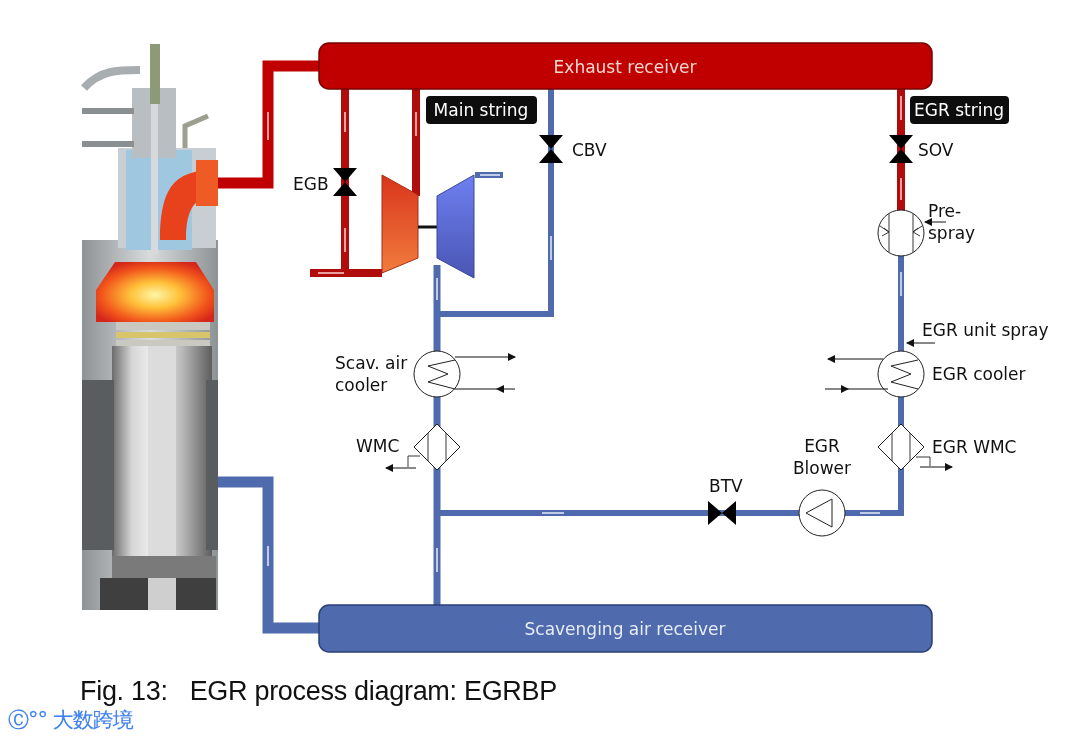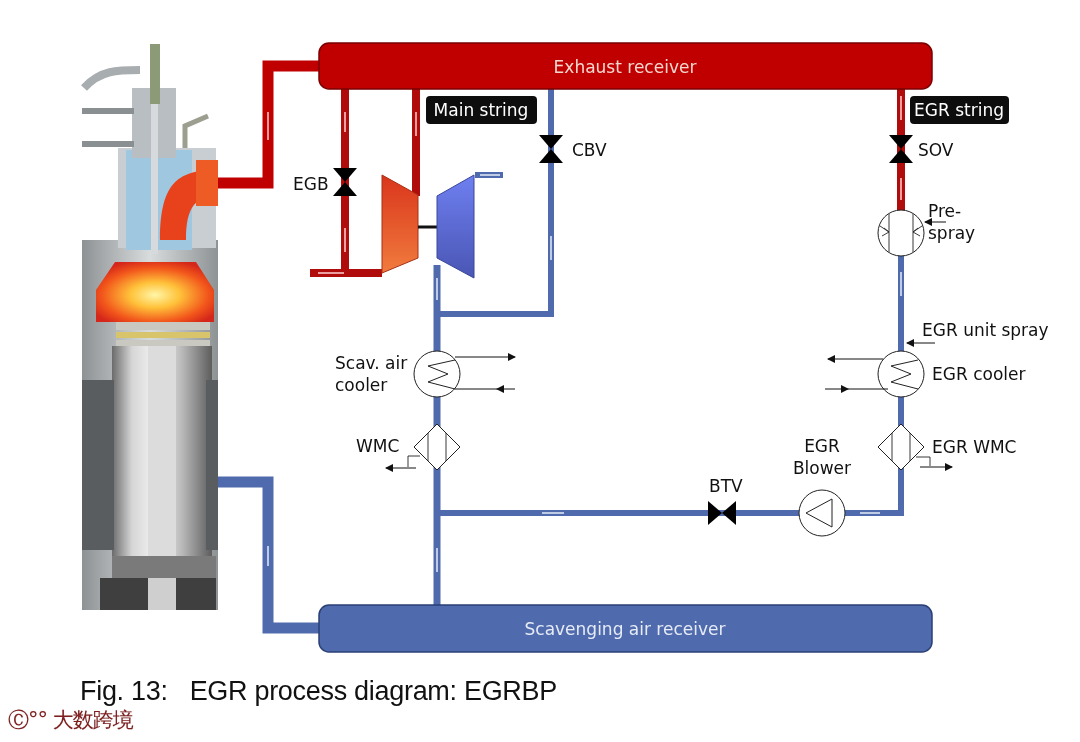--- a/index.html
+++ b/index.html
@@ -4,21 +4,21 @@
 <style>
   html,body{margin:0;padding:0;background:#ffffff;}
   body{width:1080px;height:742px;position:relative;overflow:hidden;font-family:"Liberation Sans","DejaVu Sans",sans-serif;}
   #diagram{position:absolute;left:0;top:0;width:1080px;height:742px;}
   .lbl{font-family:"DejaVu Sans","Liberation Sans",sans-serif;font-size:17px;fill:#111;}
   .rcv{font-family:"DejaVu Sans","Liberation Sans",sans-serif;font-size:17px;fill:#f4d8d0;}
   .rcv2{font-family:"DejaVu Sans","Liberation Sans",sans-serif;font-size:17px;fill:#e6ebf6;}
   .tag{font-family:"DejaVu Sans","Liberation Sans",sans-serif;font-size:17px;fill:#ffffff;}
   .caption{position:absolute;left:80px;top:676px;font-family:"Liberation Sans",sans-serif;font-size:27px;color:#111;letter-spacing:-0.3px;}
   .caption span.num{margin-right:22px;}
-  .watermark{position:absolute;left:8px;top:706px;font-family:"DejaVu Sans",sans-serif;font-size:21px;color:#7f1d1d;letter-spacing:-1px;text-shadow:0 0 1px #cfcfcf;}
+  .watermark{position:absolute;left:8px;top:706px;font-family:"DejaVu Sans",sans-serif;font-size:21px;color:#3b82f6;letter-spacing:-1px;text-shadow:0 0 1px #cfcfcf;}
 </style>
 </head>
 <body>
 
 <svg id="diagram" viewBox="0 0 1080 742" xmlns="http://www.w3.org/2000/svg">
   <defs>
     <linearGradient id="turbGrad" x1="0" y1="0" x2="0" y2="1">
       <stop offset="0" stop-color="#d9351b"></stop>
       <stop offset="1" stop-color="#f17c3e"></stop>
     </linearGradient>

